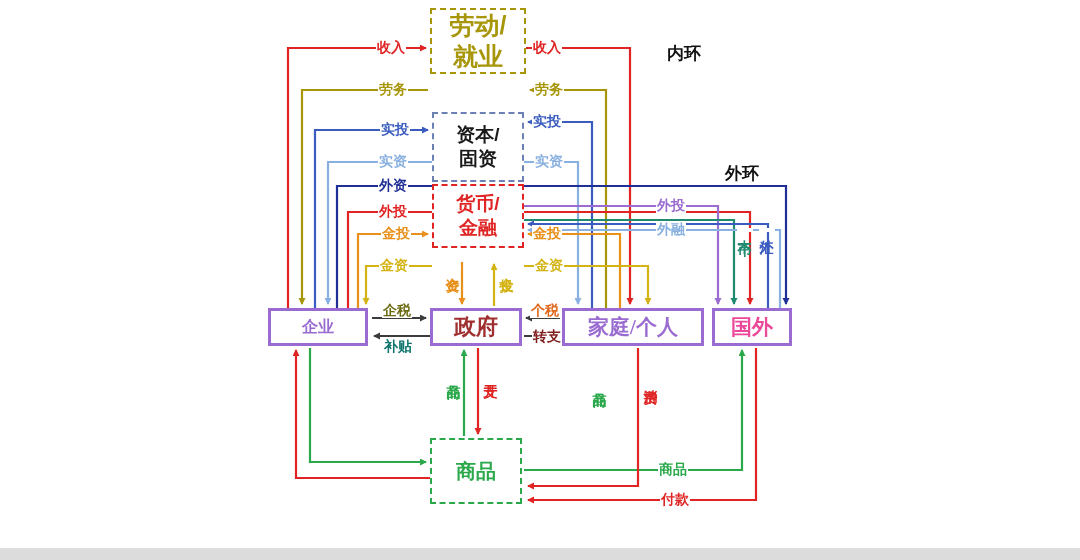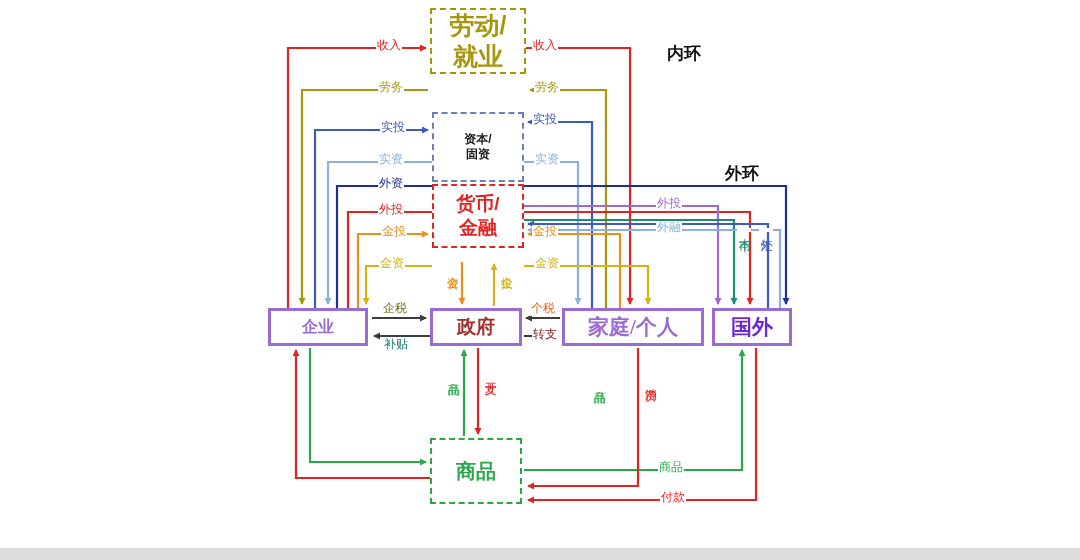--- a/index.html
+++ b/index.html
@@ -10,21 +10,21 @@
   #edge-layer{position:absolute;left:0;top:0;z-index:1;}
   .node{
     position:absolute;z-index:2;background:#ffffff;
     display:flex;align-items:center;justify-content:center;text-align:center;
     white-space:pre-line;font-weight:bold;line-height:1.25;
     border-width:2px;box-sizing:border-box;
   }
   .node.dashed{border-style:dashed;}
   .node.solid{border-style:solid;border-width:3px;}
   .flabel{
-    position:absolute;z-index:3;font-size:12px;font-weight:normal;
+    position:absolute;z-index:3;font-size:14px;font-weight:bold;
     background:#ffffff;line-height:1.15;padding:0 1px;white-space:nowrap;
   }
   .flabel.vert{writing-mode:vertical-rl;text-orientation:upright;letter-spacing:1px;white-space:normal;padding:1px 0;}
   .rlabel{
     position:absolute;z-index:4;font-size:17px;font-weight:bold;color:#111111;
     background:#ffffff;padding:0 1px;
   }
   .gray-strip{position:absolute;z-index:0;left:0;bottom:0;width:1080px;height:12px;background:#dcdcdc;}
 </style>
 </head>
@@ -110,28 +110,28 @@
       <polyline points="524,470 742,470 742,350" fill="none" stroke="#2aa84a" stroke-width="2.2" marker-end="url(#m-green)"></polyline>
       <polyline points="638,348 638,486 528,486" fill="none" stroke="#e02424" stroke-width="2.2" marker-end="url(#m-red)"></polyline>
       <polyline points="756,348 756,500 528,500" fill="none" stroke="#e02424" stroke-width="2.2" marker-end="url(#m-red)"></polyline>
       <polyline points="524,206 718,206 718,304" fill="none" stroke="#9a6bd0" stroke-width="2.2" marker-end="url(#m-purple)"></polyline>
       <polyline points="524,220 734,220 734,304" fill="none" stroke="#1f8a70" stroke-width="2.2" marker-end="url(#m-teal)"></polyline>
       <polyline points="768,308 768,224 528,224" fill="none" stroke="#3a5bbf" stroke-width="2.2" marker-end="url(#m-blue)"></polyline>
       <polyline points="780,308 780,230 528,230" fill="none" stroke="#88b0e0" stroke-width="2.2" marker-end="url(#m-lightblue)"></polyline>
     </svg>
 <div class="node dashed" style="left: 430px; top: 8px; width: 96px; height: 66px; border-color: rgb(168, 150, 10); color: rgb(168, 150, 10); font-size: 25px;">劳动/
 就业</div>
-    <div class="node dashed" style="left: 432px; top: 112px; width: 92px; height: 70px; border-color: rgb(107, 128, 180); color: rgb(26, 26, 26); font-size: 12px;">资本/
+    <div class="node dashed" style="left: 432px; top: 112px; width: 92px; height: 70px; border-color: rgb(107, 128, 180); color: rgb(26, 26, 26); font-size: 19px;">资本/
 固资</div>
     <div class="node dashed" style="left: 432px; top: 184px; width: 92px; height: 64px; border-color: rgb(224, 36, 36); color: rgb(224, 36, 36); font-size: 19px;">货币/
 金融</div>
     <div class="node solid" style="left: 268px; top: 308px; width: 100px; height: 38px; border-color: rgb(154, 107, 208); color: rgb(154, 107, 208); font-size: 16px;">企业</div>
-    <div class="node solid" style="left: 430px; top: 308px; width: 92px; height: 38px; border-color: rgb(154, 107, 208); color: rgb(160, 48, 48); font-size: 19px;">政府</div>
+    <div class="node solid" style="left: 430px; top: 308px; width: 92px; height: 38px; border-color: rgb(154, 107, 208); color: rgb(160, 48, 48); font-size: 22px;">政府</div>
     <div class="node solid" style="left: 562px; top: 308px; width: 142px; height: 38px; border-color: rgb(154, 107, 208); color: rgb(154, 107, 208); font-size: 21px; font-family: Liberation Serif, serif;">家庭/个人</div>
-    <div class="node solid" style="left: 712px; top: 308px; width: 80px; height: 38px; border-color: rgb(154, 107, 208); color: #6d28d9; font-size: 21px;">国外</div>
+    <div class="node solid" style="left: 712px; top: 308px; width: 80px; height: 38px; border-color: rgb(154, 107, 208); color: #ec4899; font-size: 21px;">国外</div>
     <div class="node dashed" style="left: 430px; top: 438px; width: 92px; height: 66px; border-color: rgb(42, 168, 74); color: rgb(42, 168, 74); font-size: 20px;">商品</div>
     <span class="flabel" style="left: 376px; top: 39px; color: rgb(224, 36, 36);">收入</span>
     <span class="flabel" style="left: 378px; top: 81px; color: rgb(168, 150, 10);">劳务</span>
     <span class="flabel" style="left: 380px; top: 121px; color: rgb(58, 91, 191);">实投</span>
     <span class="flabel" style="left: 378px; top: 153px; color: rgb(136, 176, 224);">实资</span>
     <span class="flabel" style="left: 378px; top: 177px; color: rgb(31, 47, 150);">外资</span>
     <span class="flabel" style="left: 378px; top: 203px; color: rgb(224, 36, 36);">外投</span>
     <span class="flabel" style="left: 381px; top: 225px; color: rgb(232, 144, 26);">金投</span>
     <span class="flabel" style="left: 379px; top: 257px; color: rgb(212, 180, 20);">金资</span>
     <span class="flabel" style="left: 532px; top: 39px; color: rgb(224, 36, 36);">收入</span>

